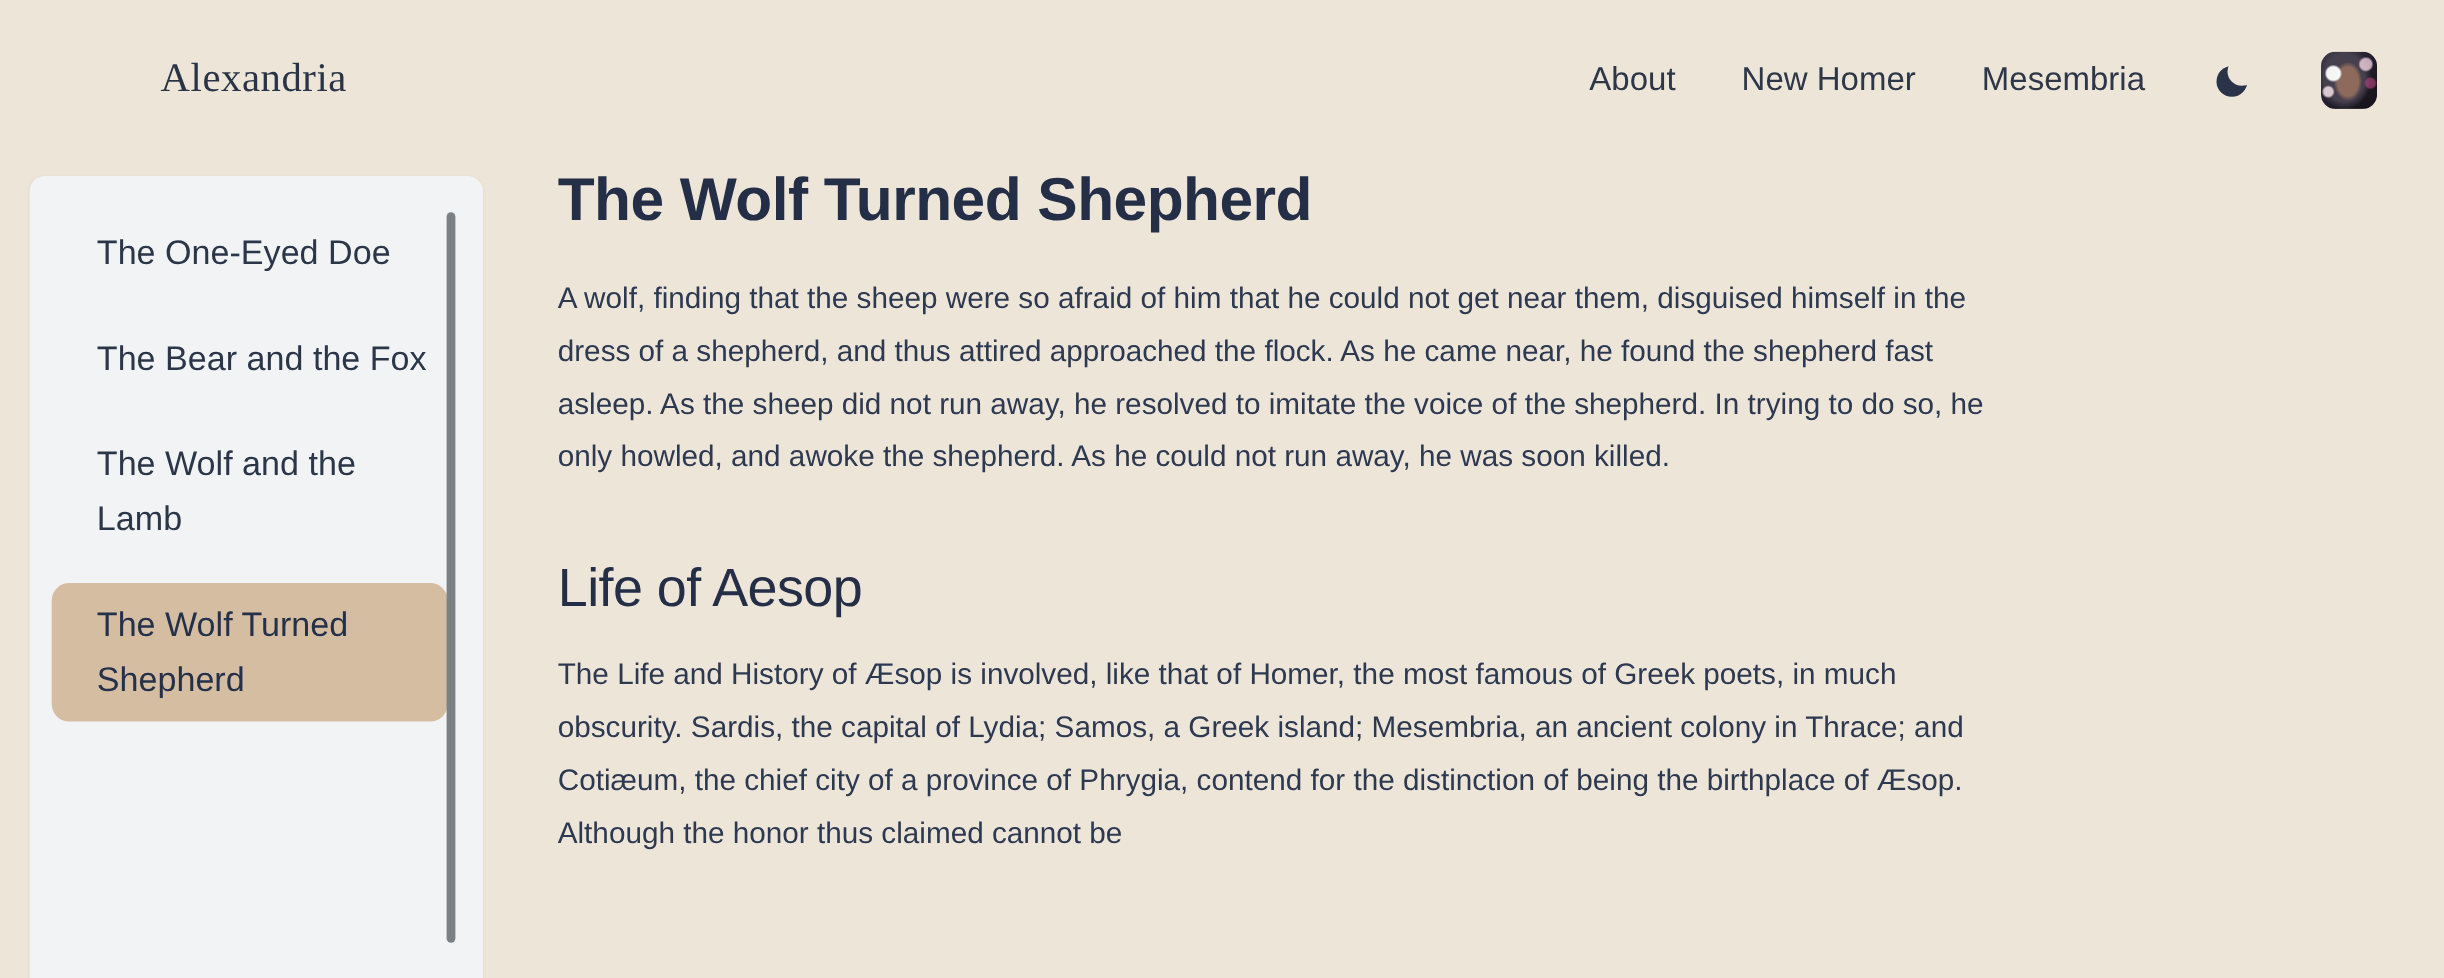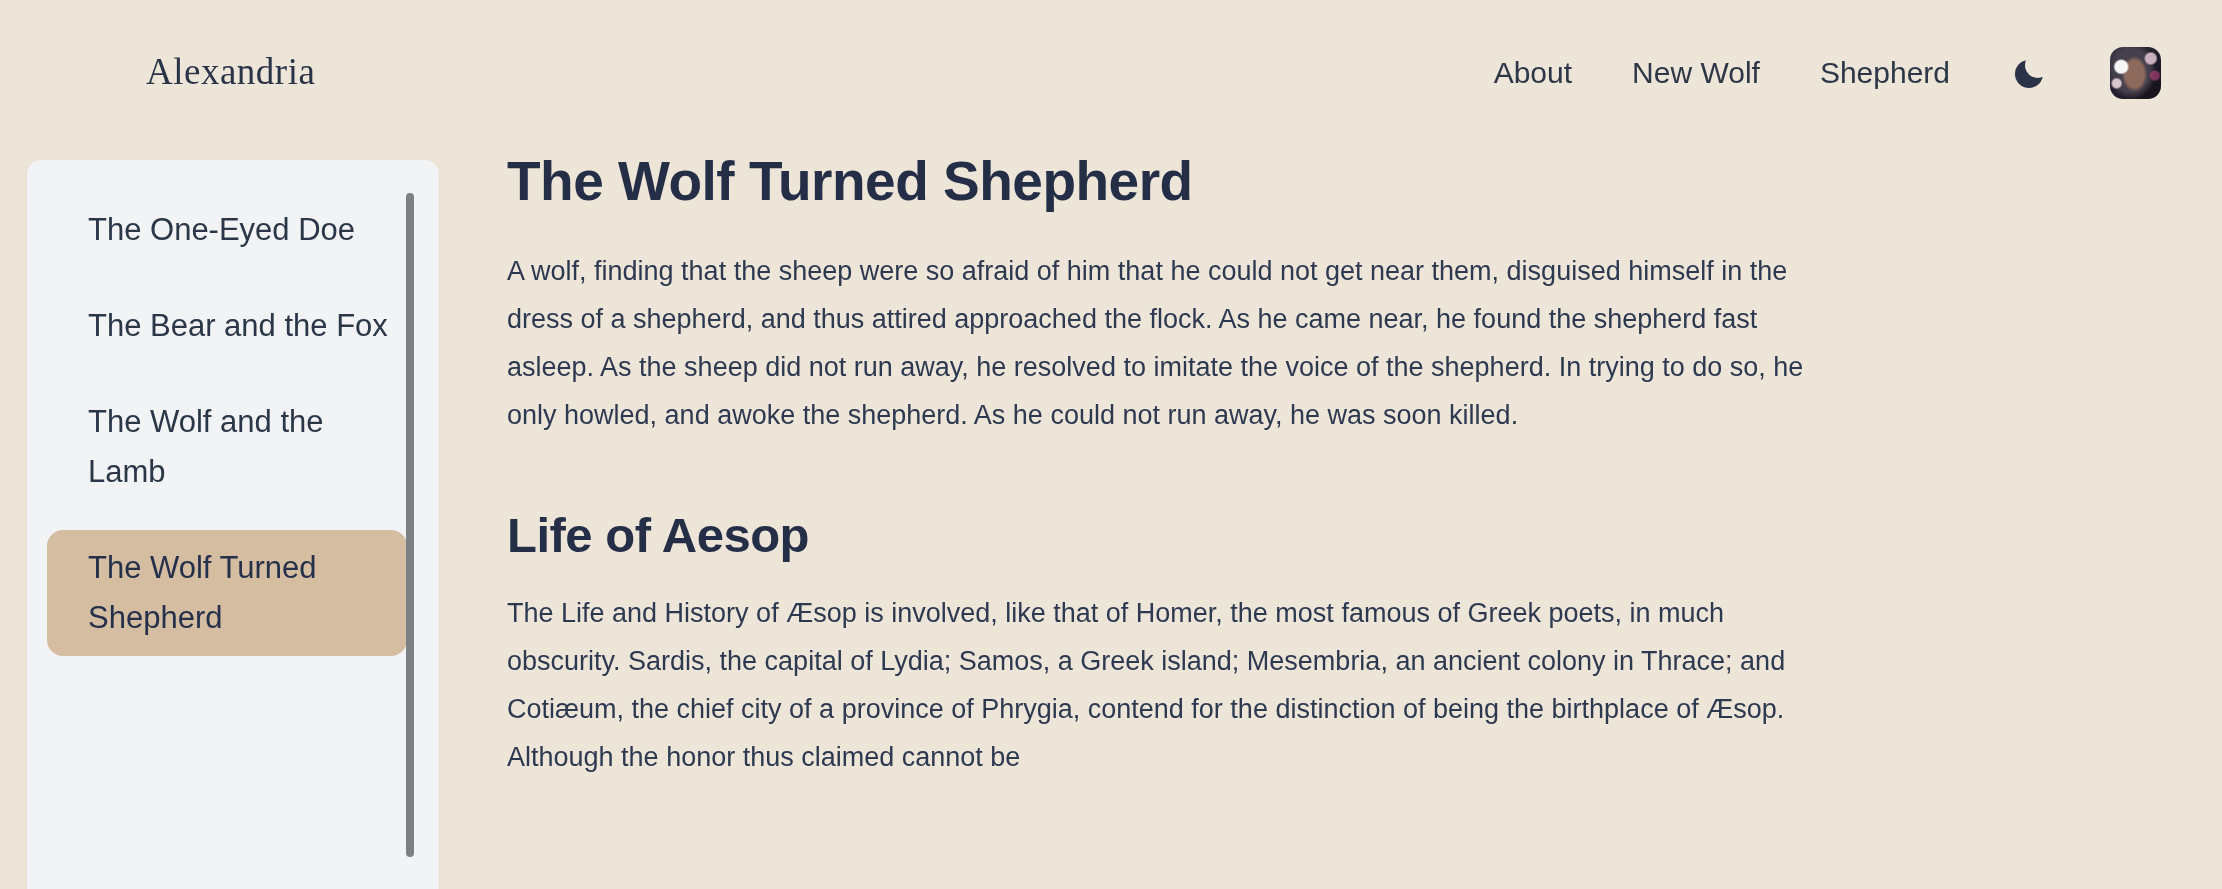--- a/index.html
+++ b/index.html
@@ -61,37 +61,37 @@
     background:#7A8084; border-radius:4px; cursor:grab;
   }
 
   
   .main { position:absolute; left:507px; top:150px; width:1325px; }
   .main h1 {
     font-size:55px; line-height:63px; font-weight:bold;
     color:#242F47; letter-spacing:-0.5px; margin:0 0 34px 0;
   }
   .main h2 {
-    font-size:49px; line-height:56px; font-weight:bold;
+    font-size:49px; line-height:56px; font-weight:normal;
     color:#242F47; letter-spacing:-0.5px; margin:68px 0 26px 0;
   }
   .main p { font-size:27px; line-height:48px; color:#2D3950; margin:0 0 20px 0; }
 
   .moon-svg { display:block; }
 </style>
 </head>
 <body>
 
 <header class="header">
   <div class="logo">Alexandria</div>
 
   <nav class="nav">
     <a>About</a>
-    <a>New Wolf</a>
-    <a>Shepherd</a>
+    <a>New Homer</a>
+    <a>Mesembria</a>
 
     <button class="theme-btn">
       <span>
         <svg class="moon-svg" width="36" height="36" viewBox="0 0 36 36">
           <defs>
             <mask id="moonmask">
               <rect width="36" height="36" fill="white"></rect>
               <circle cx="26" cy="10" r="13" fill="black"></circle>
             </mask>
           </defs>

